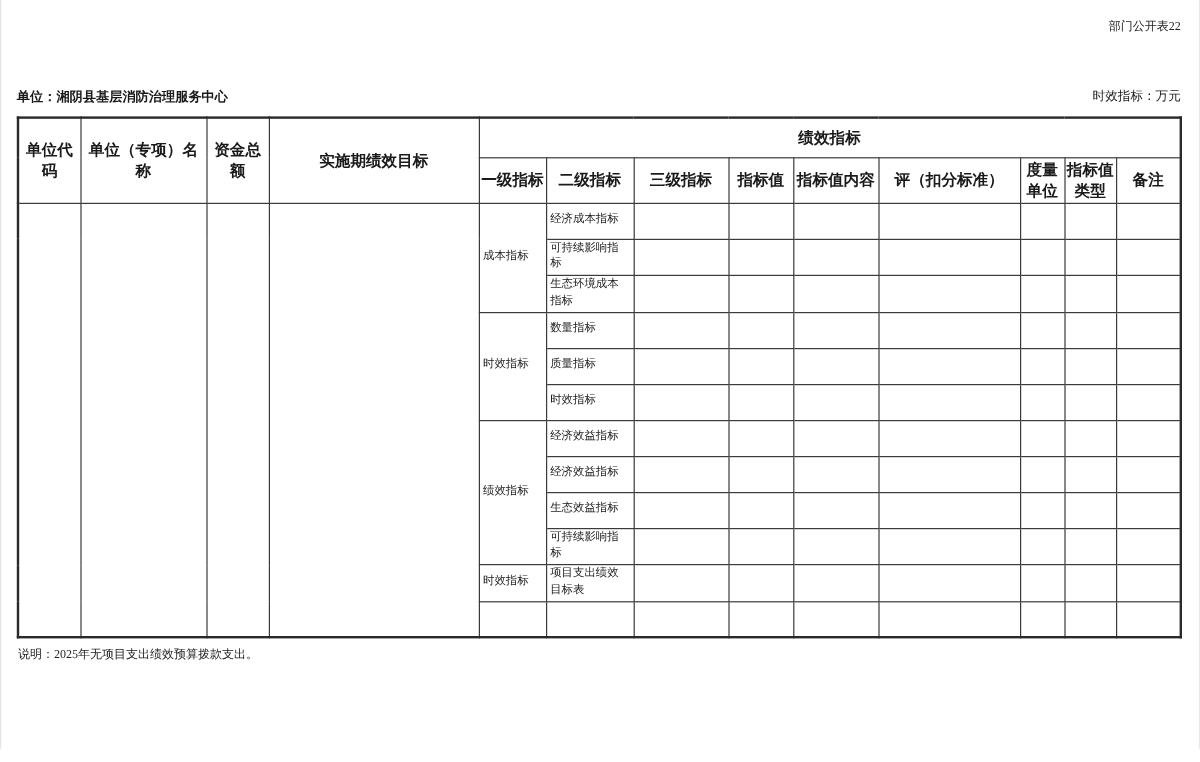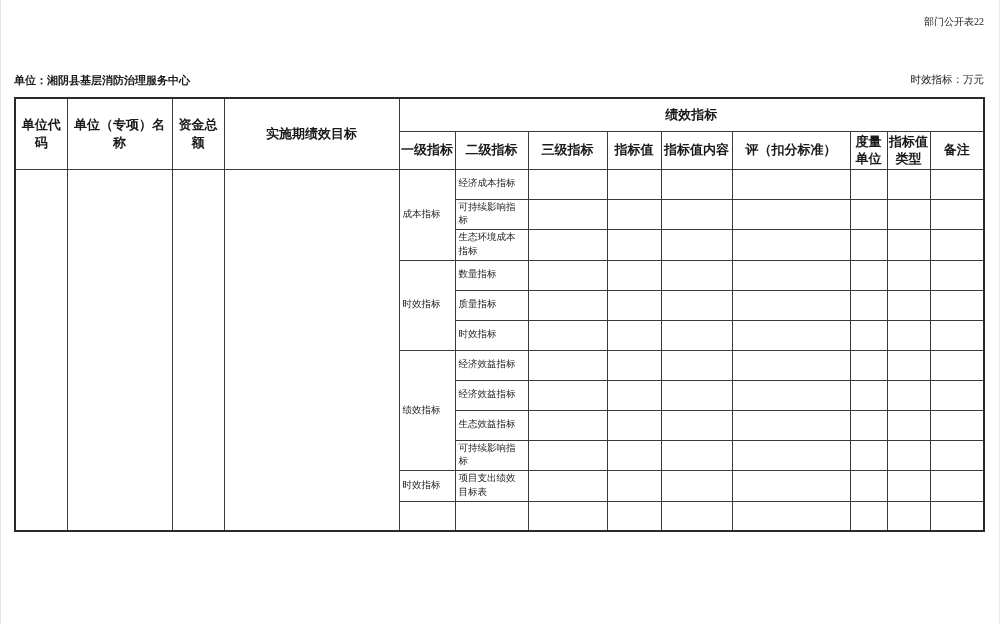--- a/index.html
+++ b/index.html
@@ -239,14 +239,15 @@
           <td></td>
           <td></td>
           <td></td>
           <td></td>
           <td></td>
           <td></td>
       </tr>
     </tbody>
   </table>
 
+  <div class="note">说明：2025年无项目支出绩效预算拨款支出。</div>
 
 </div>
 
 </body></html>

